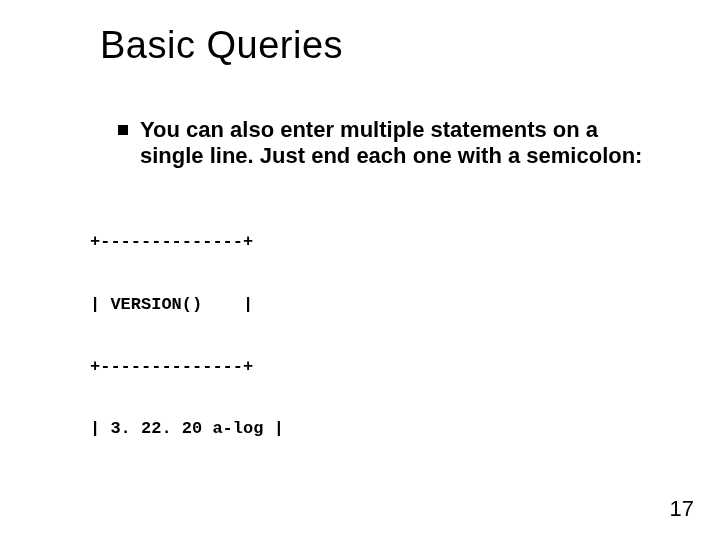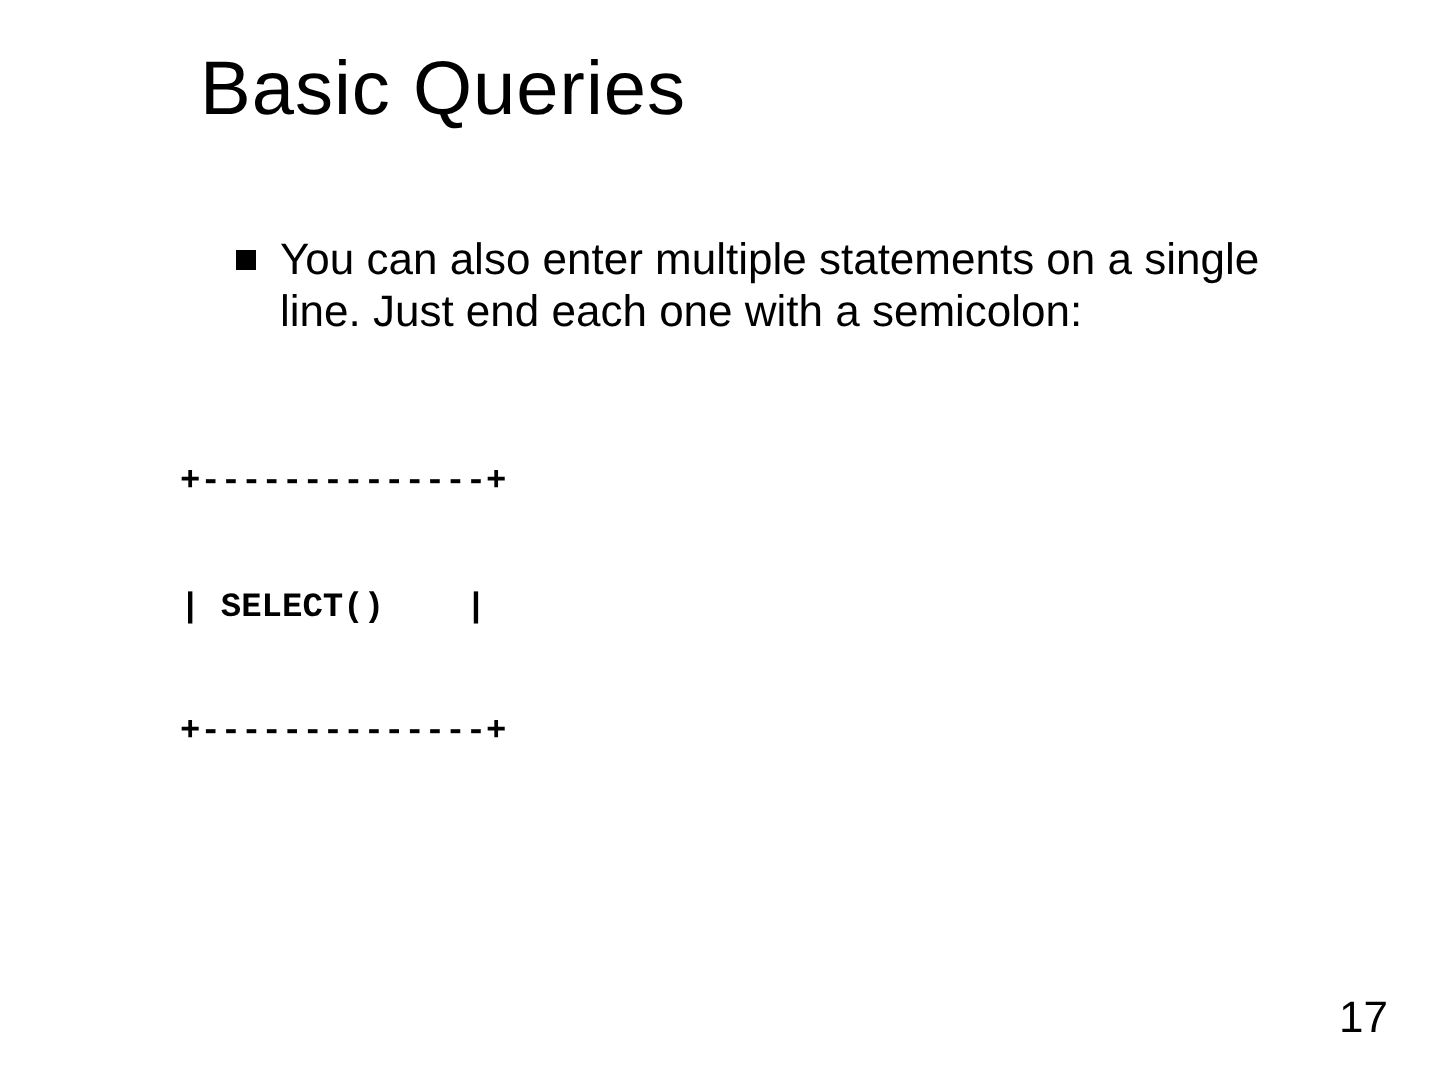--- a/index.html
+++ b/index.html
@@ -37,20 +37,21 @@
     width: 10px;
     height: 10px;
     background: #000;
     flex: 0 0 auto;
     margin-top: 8px;
     margin-right: 12px;
   }
   .bullet-text {
     font-size: 22px;
     line-height: 1.18;
+    font-weight: bold;
   }
   .code {
     font-family: "Courier New", Courier, monospace;
     font-size: 17px;
     font-weight: bold;
     line-height: 1.22;
     white-space: pre;
     margin-left: -28px;
   }
   .pagenum {
@@ -68,22 +69,23 @@
   <h1 class="title">Basic Queries</h1>
 
   <div class="body">
     <div class="bullet-row">
       <div class="bullet"></div>
       <div class="bullet-text">You can also enter multiple statements on a single line. Just end each one with a semicolon:</div>
     </div>
 
     <div class="code">
       <div>+--------------+</div>
-      <div>| SELECT()    |</div>
+      <div>| VERSION()    |</div>
       <div>+--------------+</div>
+      <div>| 3. 22. 20 a-log |</div>
       
       
       
       
       
       
     </div>
   </div>
 
   <div class="pagenum">17</div>

